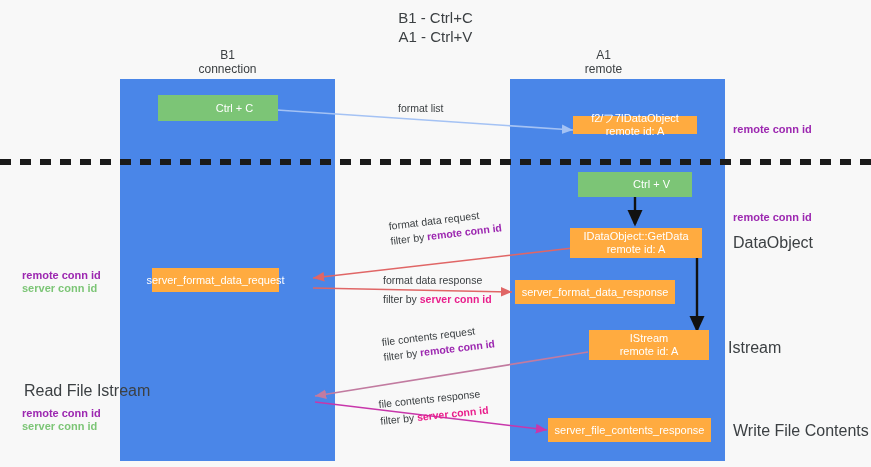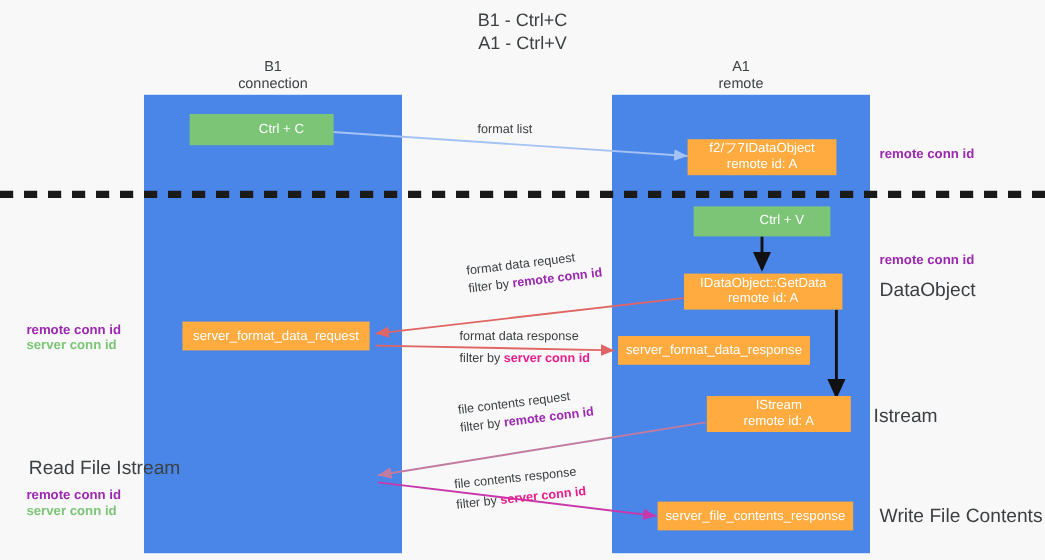--- a/index.html
+++ b/index.html
@@ -62,21 +62,21 @@
 
   <div class="abs title">
     <div>B1 - Ctrl+C</div>
     <div>A1 - Ctrl+V</div>
   </div>
 
   <div class="abs col-head" style="left:120px;top:48px;width:215px;">
     <div>B1</div>
     <div>connection</div>
   </div>
-  <div class="abs col-head" style="left:510px;top:48px;width:215px;">
+  <div class="abs col-head" style="left:496px;top:48px;width:215px;">
     <div>A1</div>
     <div>remote</div>
   </div>
 
   <div class="abs lane" id="lane-b1"></div>
   <div class="abs lane" id="lane-a1"></div>
 
   <svg id="wires" viewBox="0 0 871 467">
     <defs>
       <marker id="ar-blue" markerWidth="8" markerHeight="8" refX="7" refY="3" orient="auto">
@@ -110,35 +110,35 @@
 
     <line x1="588" y1="352" x2="315" y2="396" stroke="#c27ba0" stroke-width="1.6" marker-end="url(#ar-pink)"></line>
 
     <line x1="315" y1="402" x2="547" y2="430" stroke="#c837ab" stroke-width="1.6" marker-end="url(#ar-magenta)"></line>
   </svg>
 
   <div class="node green" style="left:158px;top:95px;width:120px;height:26px;">
     <span>Ctrl + C</span>
   </div>
 
-  <div class="node orange" style="left:573px;top:116px;width:124px;height:30px;">
+  <div class="node orange" style="left:573px;top:116px;width:124px;height:18px;">
     <span class="two-line">f2/フ7IDataObject
 remote id: A</span>
   </div>
 
   <div class="node green" style="left:578px;top:172px;width:114px;height:25px;">
     <span>Ctrl + V</span>
   </div>
 
   <div class="node orange" style="left:570px;top:228px;width:132px;height:30px;">
     <span class="two-line">IDataObject::GetData
 remote id: A</span>
   </div>
 
-  <div class="node orange" style="left:152px;top:268px;width:156px;height:24px;">
+  <div class="node orange" style="left:152px;top:268px;width:127px;height:24px;">
     <span>server_format_data_request</span>
   </div>
 
   <div class="node orange" style="left:515px;top:280px;width:160px;height:24px;">
     <span>server_format_data_response</span>
   </div>
 
   <div class="node orange" style="left:589px;top:330px;width:120px;height:30px;">
     <span class="two-line">IStream
 remote id: A</span>

